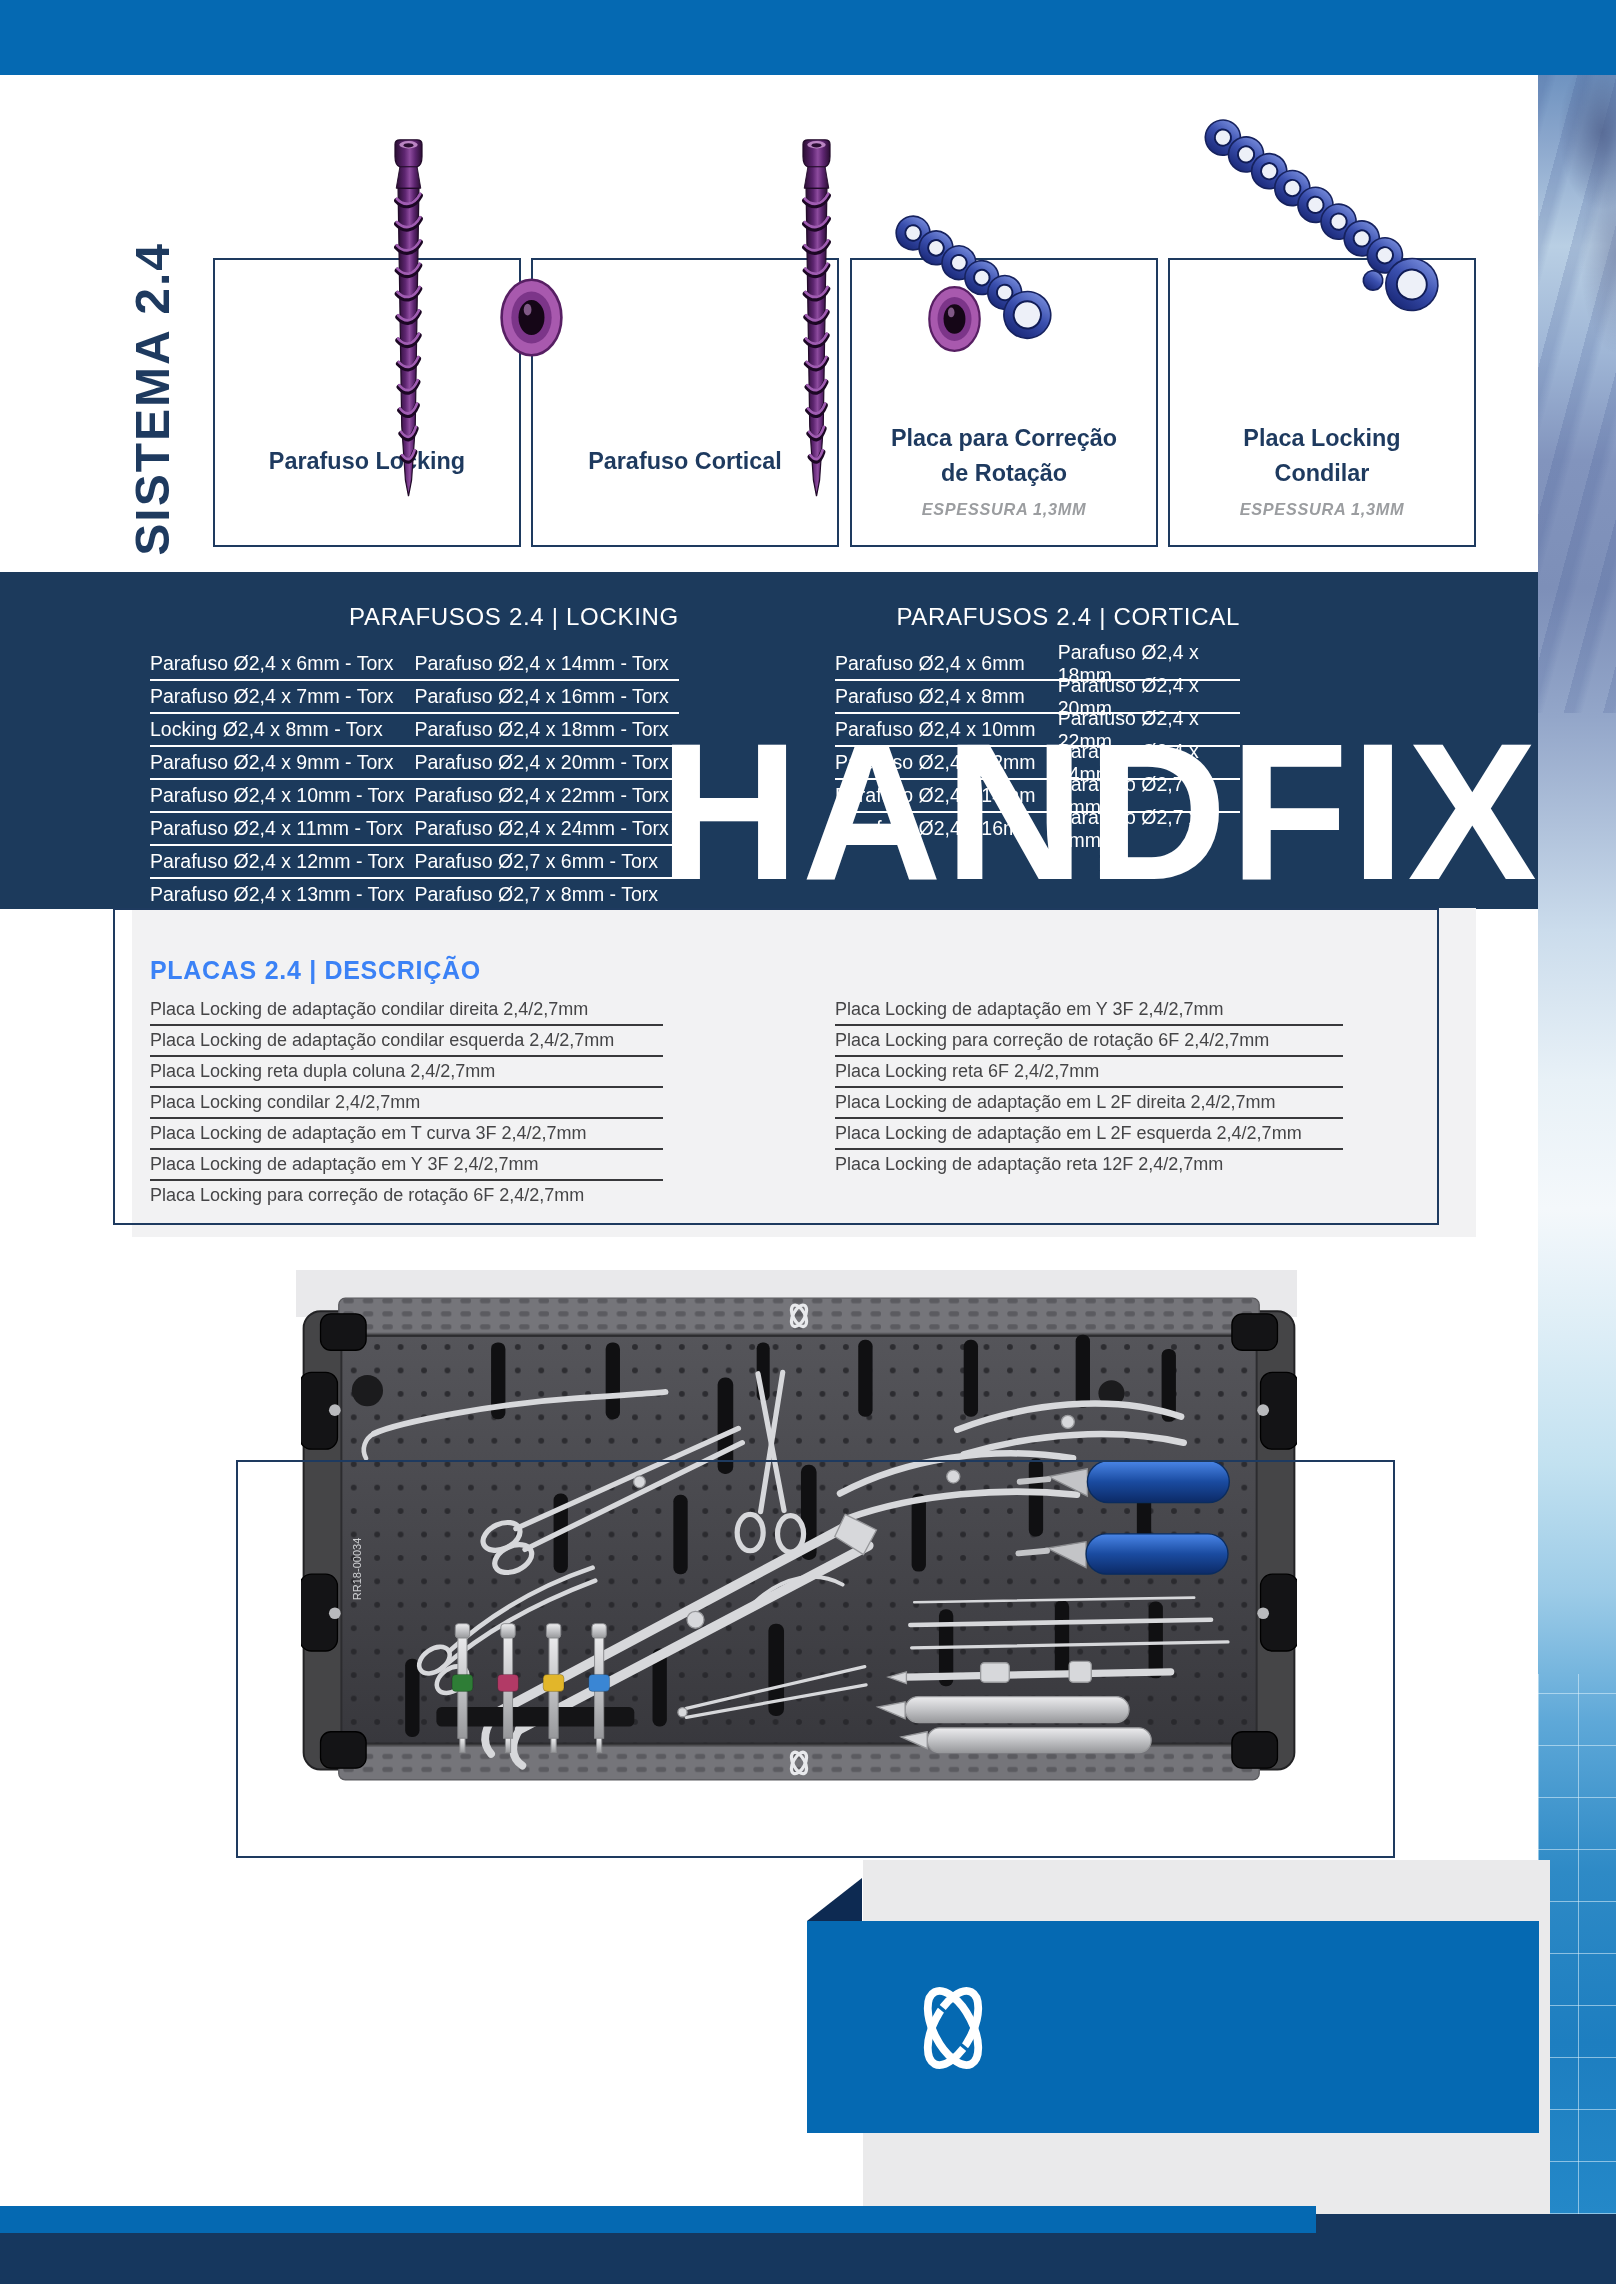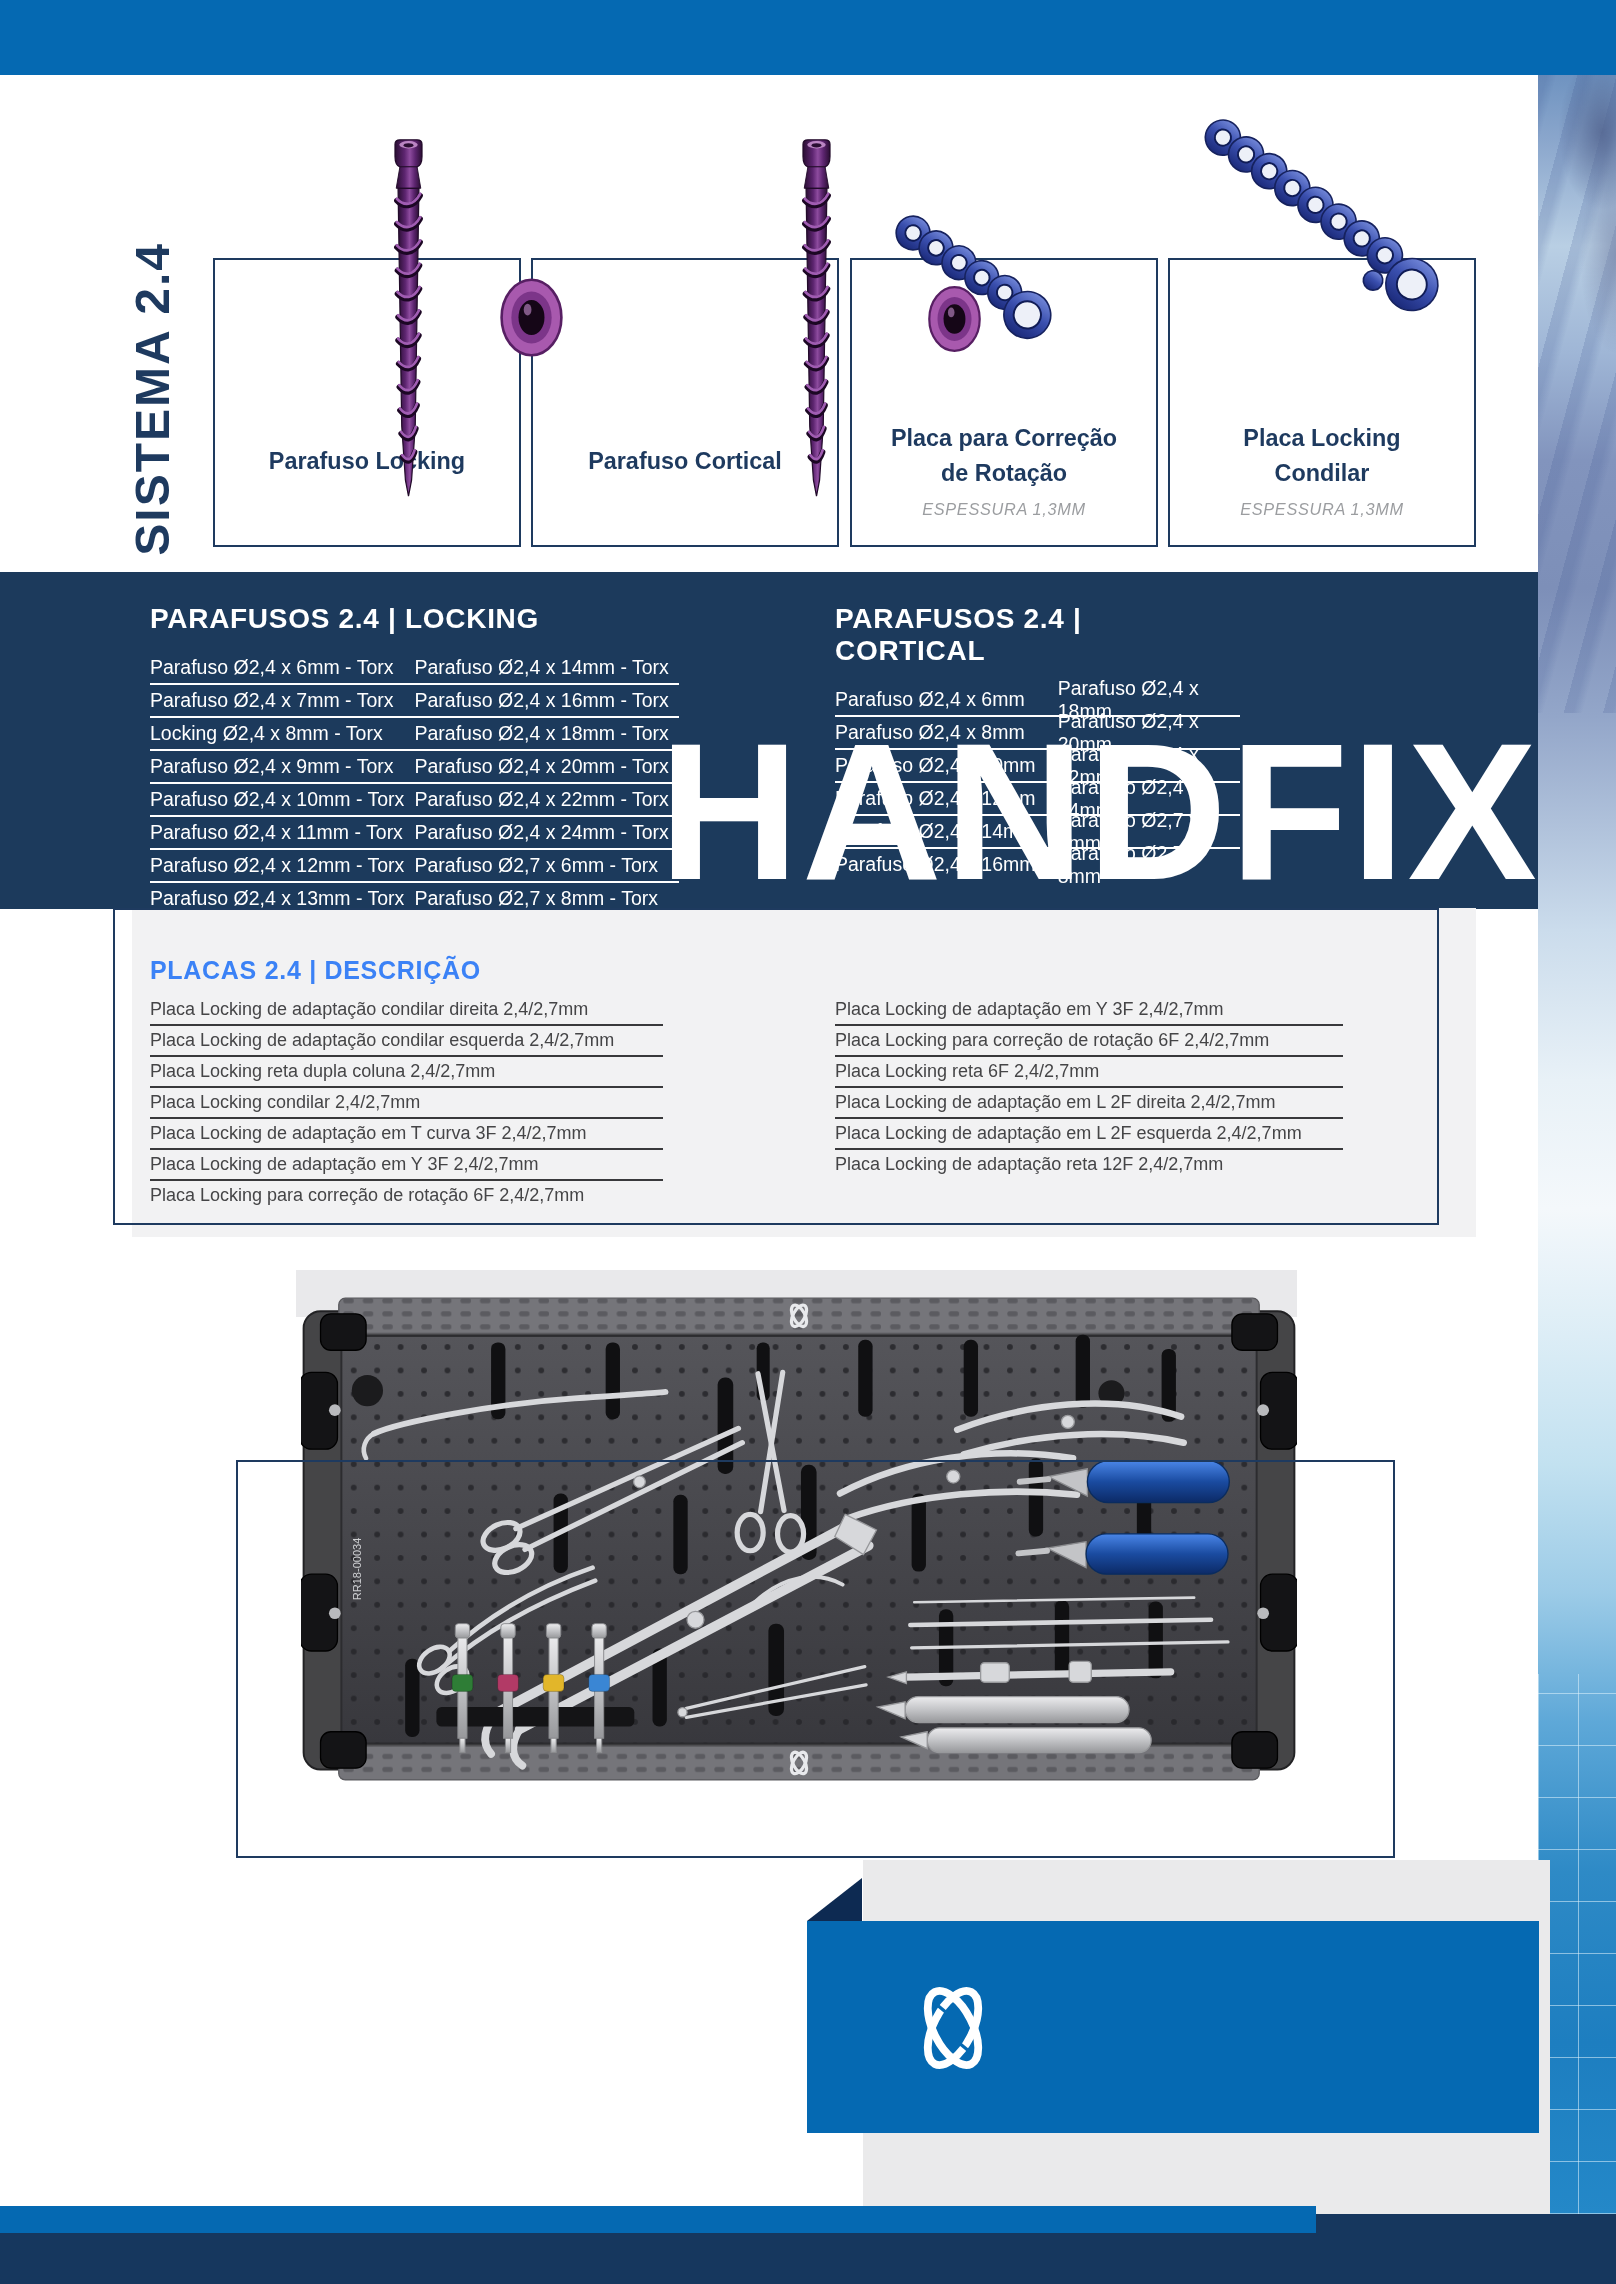--- a/index.html
+++ b/index.html
@@ -31,34 +31,34 @@
   .sistema span{writing-mode:vertical-rl;transform:rotate(180deg);
     font-size:48px;font-weight:bold;color:#1e3a5f;letter-spacing:2px;white-space:nowrap;}
 
   
   .pbox{top:258px;height:289px;width:308px;border:2.6px solid #1e3a5f;background:#fff;
     box-sizing:border-box;z-index:2;}
   .plabel{position:absolute;left:3.9px;right:3.9px;text-align:center;color:#1e3a5f;
     font-weight:bold;font-size:23.4px;line-height:35px;}
   .pbox.one .plabel{top:184px;}
   .pbox.two .plabel{top:161px;}
-  .pthick{margin-top:9px;font-size:16.3px;font-style:italic;font-weight:normal;
+  .pthick{margin-top:9px;font-size:16.3px;font-style:italic;font-weight:bold;
     color:#9b9da0;letter-spacing:0.7px;line-height:19.5px;}
 
   
   .imgabs{z-index:4;}
 
   
   .band{left:0;top:572px;width:1616px;height:337px;background:#1c3a5c;overflow:hidden;z-index:0;}
   .wm{position:absolute;left:659px;top:128px;font-size:194px;font-weight:bold;
     color:#ffffff;letter-spacing:2.6px;white-space:nowrap;}
   .btable{position:absolute;color:#ffffff;}
   .btable.locking{left:150px;top:31px;width:529px;}
   .btable.cortical{left:835px;top:31px;width:405px;}
-  .btitle{font-size:28px;font-weight:bold;letter-spacing:0.7px;}
+  .btitle{font-size:24px;font-weight:normal;letter-spacing:0.7px;text-align:right;}
   .trows{margin-top:17px;}
   .trow{display:flex;height:31px;align-items:center;border-bottom:2px solid #ffffff;
     font-size:19.5px;}
   .trow:last-child{border-bottom:none;}
   .trow .c{width:50%;}
   .cortical .trow .c1{width:55%;} .cortical .trow .c2{width:45%;}
 
   
   .placas-gray{left:132px;top:908px;width:1344px;height:329px;background:#f2f2f3;z-index:1;}
   .placas-outline{left:113px;top:908px;width:1326px;height:317px;border:2.6px solid #1e3a5f;

